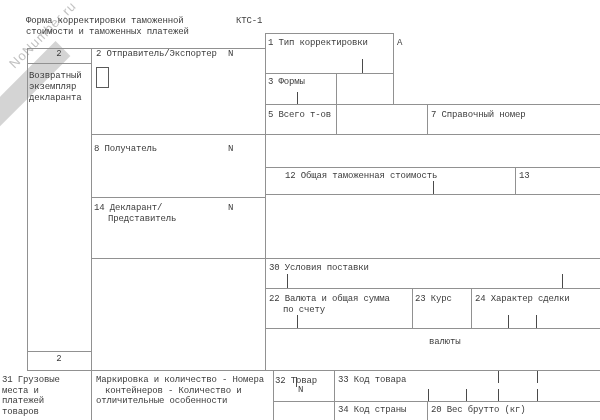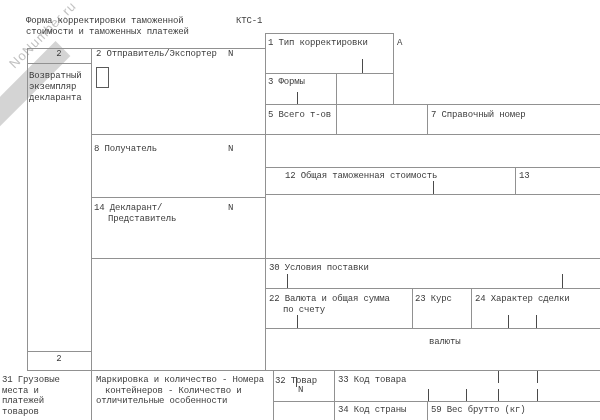--- a/index.html
+++ b/index.html
@@ -119,15 +119,15 @@
 
   <div class="lbl" style="left:96px;top:375px;">Маркировка и количество - Номера</div>
   <div class="lbl" style="left:96px;top:386px;margin-left:9px;">контейнеров - Количество и</div>
   <div class="lbl" style="left:96px;top:396px;">отличительные особенности</div>
 
   <div class="lbl" style="left:275px;top:376px;">32 Товар</div>
   <div class="lbl" style="left:298px;top:385px;">N</div>
 
   <div class="lbl" style="left:338px;top:375px;">33 Код товара</div>
   <div class="lbl" style="left:338px;top:405px;">34 Код страны</div>
-  <div class="lbl" style="left:431px;top:405px;">59 Вес брутто (кг)</div>
+  <div class="lbl" style="left:431px;top:405px;">20 Вес брутто (кг)</div>
 
 </div>
 
 </body></html>

